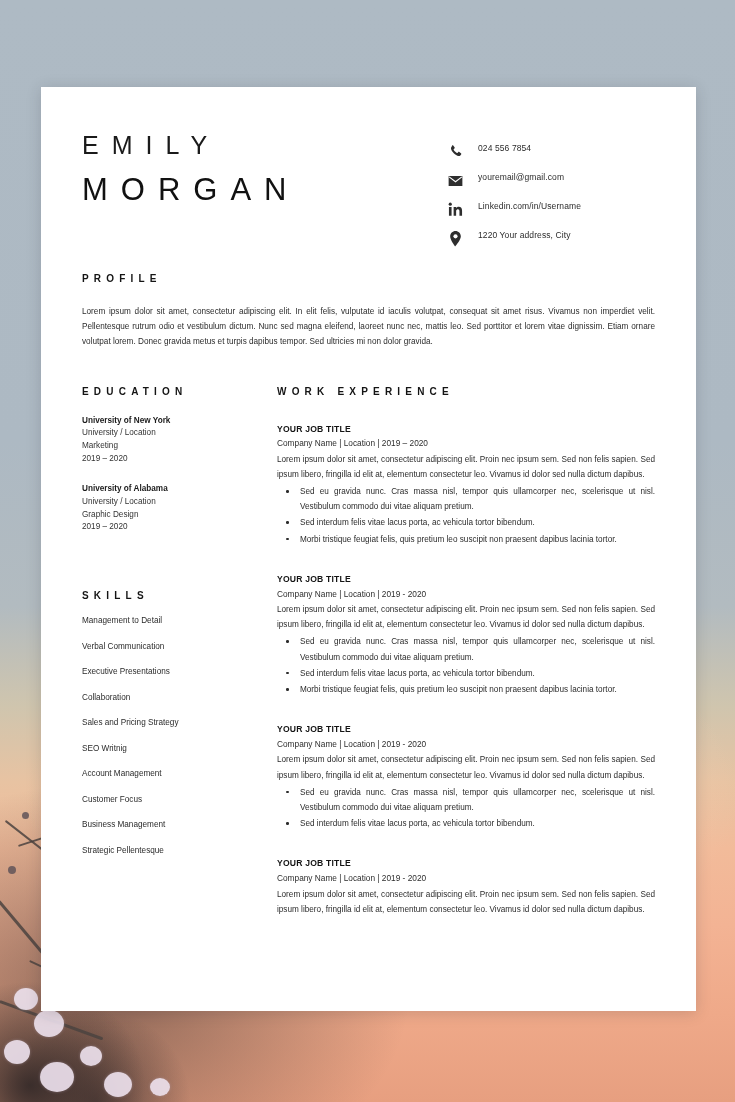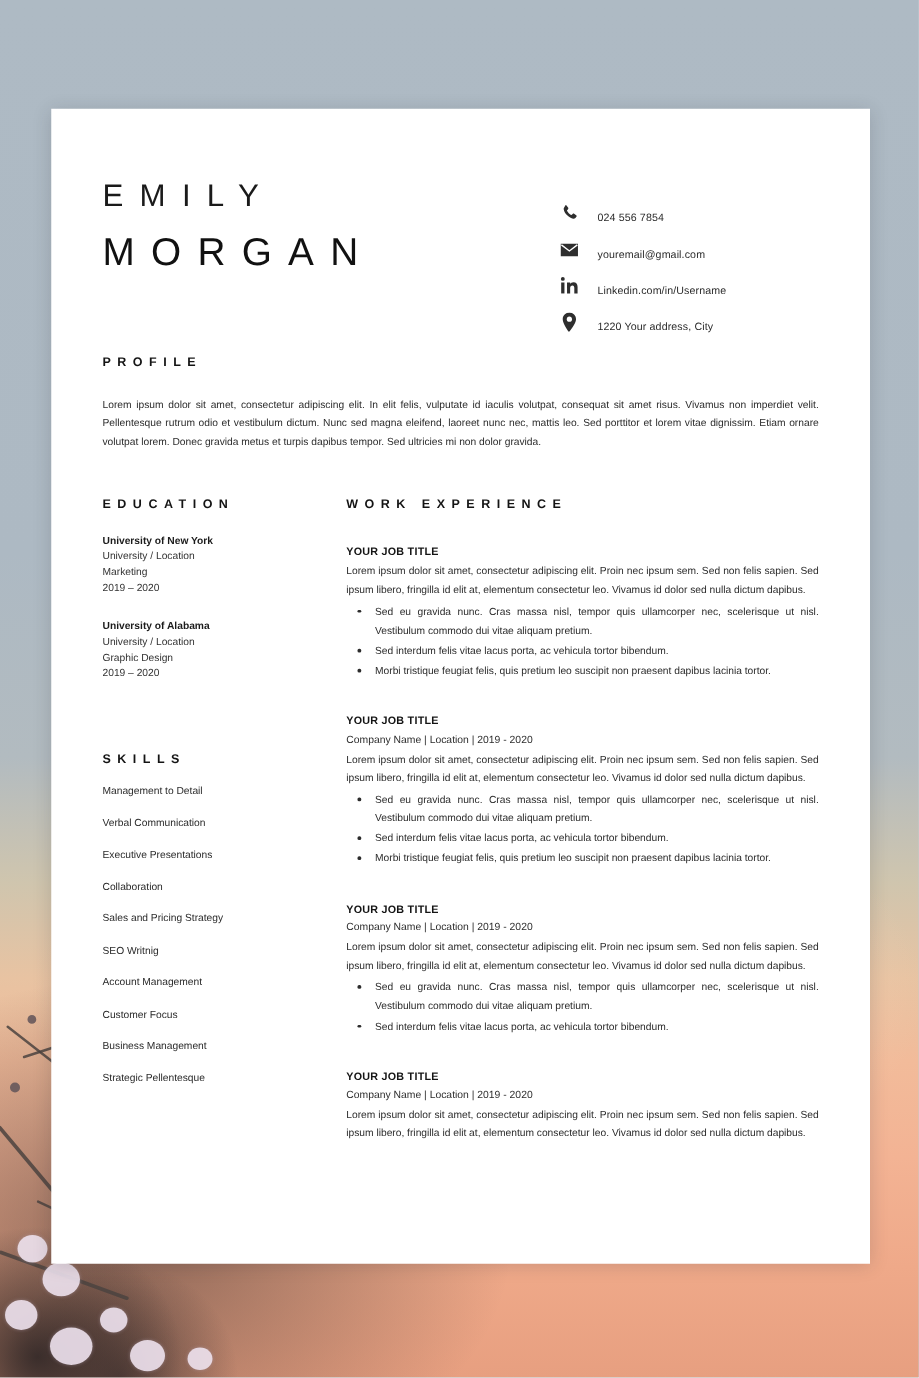--- a/index.html
+++ b/index.html
@@ -78,21 +78,21 @@
     top: 87px;
     width: 655px;
     height: 924px;
     background: #ffffff;
     box-shadow: 0 2px 14px rgba(40,40,50,0.18);
     overflow: hidden;
   }
   #sheet-inner {
     position: absolute;
     left: 0; top: 0; right: 0; bottom: 0;
-    padding: 16px 41px;
+    padding: 4px 41px;
   }
 
   
   #header {
     position: relative;
     height: 128px;
     padding-top: 34px;
   }
   .name-block {
     position: absolute;
@@ -117,21 +117,21 @@
     white-space: nowrap;
   }
   #contact-list {
     position: absolute;
     right: 8px;
     top: 52px;
     width: 200px;
   }
   .contact-row {
     display: flex;
-    align-items: flex-end;
+    align-items: flex-start;
     height: 24px;
     margin-bottom: 5px;
   }
   .contact-icon {
     width: 17px;
     height: 17px;
     flex: 0 0 17px;
     display: flex;
     align-items: center;
     justify-content: center;
@@ -372,20 +372,21 @@
           <div class="skill-item">Strategic Pellentesque</div>
         </div>
 
       </div>
 
       <div id="right-col">
         <div class="section-title">WORK EXPERIENCE</div>
 
         <div class="job">
           <div class="job-title">YOUR JOB TITLE</div>
+          <div class="job-meta">Company Name | Location | 2019 – 2020</div>
           <div class="job-desc">Lorem ipsum dolor sit amet, consectetur adipiscing elit. Proin nec ipsum sem. Sed non felis sapien. Sed ipsum libero, fringilla id elit at, elementum consectetur leo. Vivamus id dolor sed nulla dictum dapibus.</div>
           <ul class="job-bullets">
             <li>Sed eu gravida nunc. Cras massa nisl, tempor quis ullamcorper nec, scelerisque ut nisl. Vestibulum commodo dui vitae aliquam pretium.</li>
             <li>Sed interdum felis vitae lacus porta, ac vehicula tortor bibendum.</li>
             <li>Morbi tristique feugiat felis, quis pretium leo suscipit non praesent dapibus lacinia tortor.</li>
           </ul>
         </div>
 
         <div class="job">
           <div class="job-title">YOUR JOB TITLE</div>

